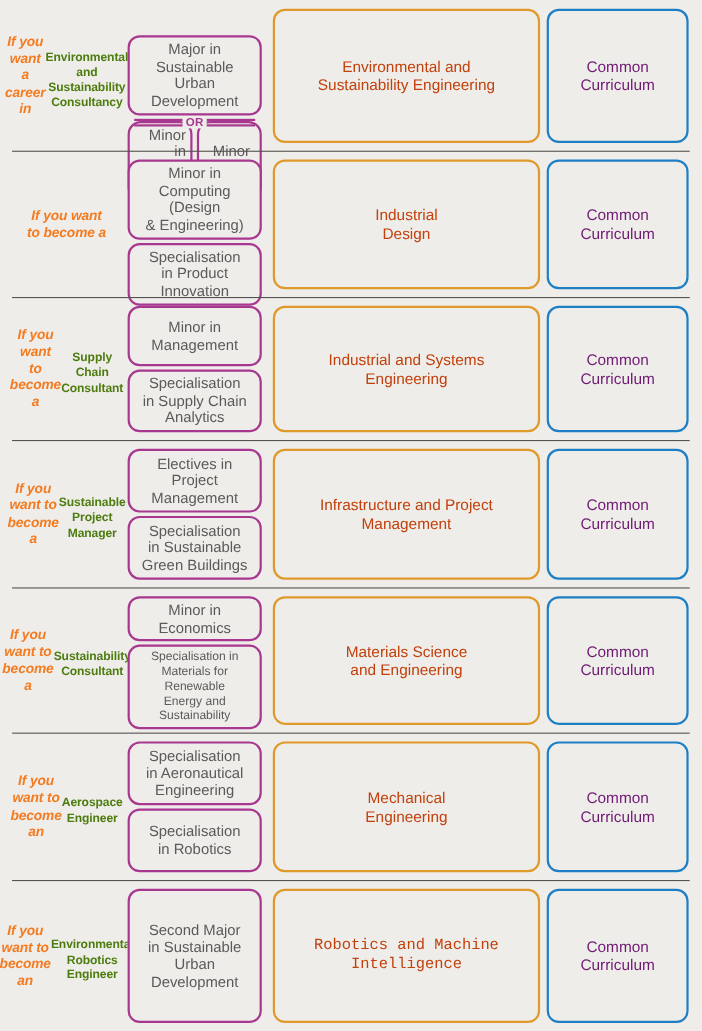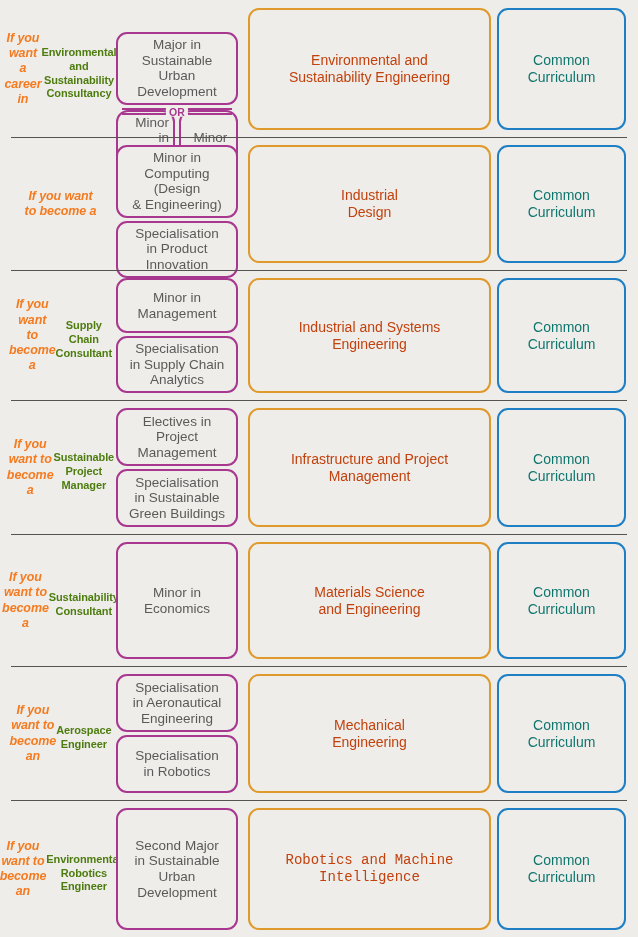--- a/index.html
+++ b/index.html
@@ -184,21 +184,21 @@
     flex: 0 0 134px;
     display: flex;
     padding-right: 5px;
     box-sizing: border-box;
   }
   .curriculum-box {
     flex: 1 1 auto;
     border: 2px solid #1f7fc4;
     border-radius: 11px;
     background: #efedea;
-    color: #0f766e;
+    color: #701a75;
     font-size: 14px;
     line-height: 1.2;
     text-align: center;
     display: flex;
     align-items: center;
     justify-content: center;
     padding: 4px 6px;
     box-sizing: border-box;
   }
 </style>
@@ -322,20 +322,23 @@
       <div class="career-col">
         <div class="career-prefix" style="white-space: pre-line;">If you want to
 become a</div>
         <div class="career-title" style="white-space: pre-line;">Sustainability
 Consultant</div>
       </div>
       <div class="options-col">
         <div class="opt-stack">
           <div class="opt-box" style="white-space: pre-line;">Minor in
 Economics</div>
+          <div class="opt-box small-text" style="white-space: pre-line;">Specialisation in
+Materials for Renewable
+Energy and Sustainability</div>
         </div>
       </div>
       <div class="programme-col">
         <div class="programme-box" style="white-space: pre-line;">Materials Science
 and Engineering</div>
       </div>
       <div class="curriculum-col">
         <div class="curriculum-box" style="white-space: pre-line;">Common
 Curriculum</div>
       </div>

